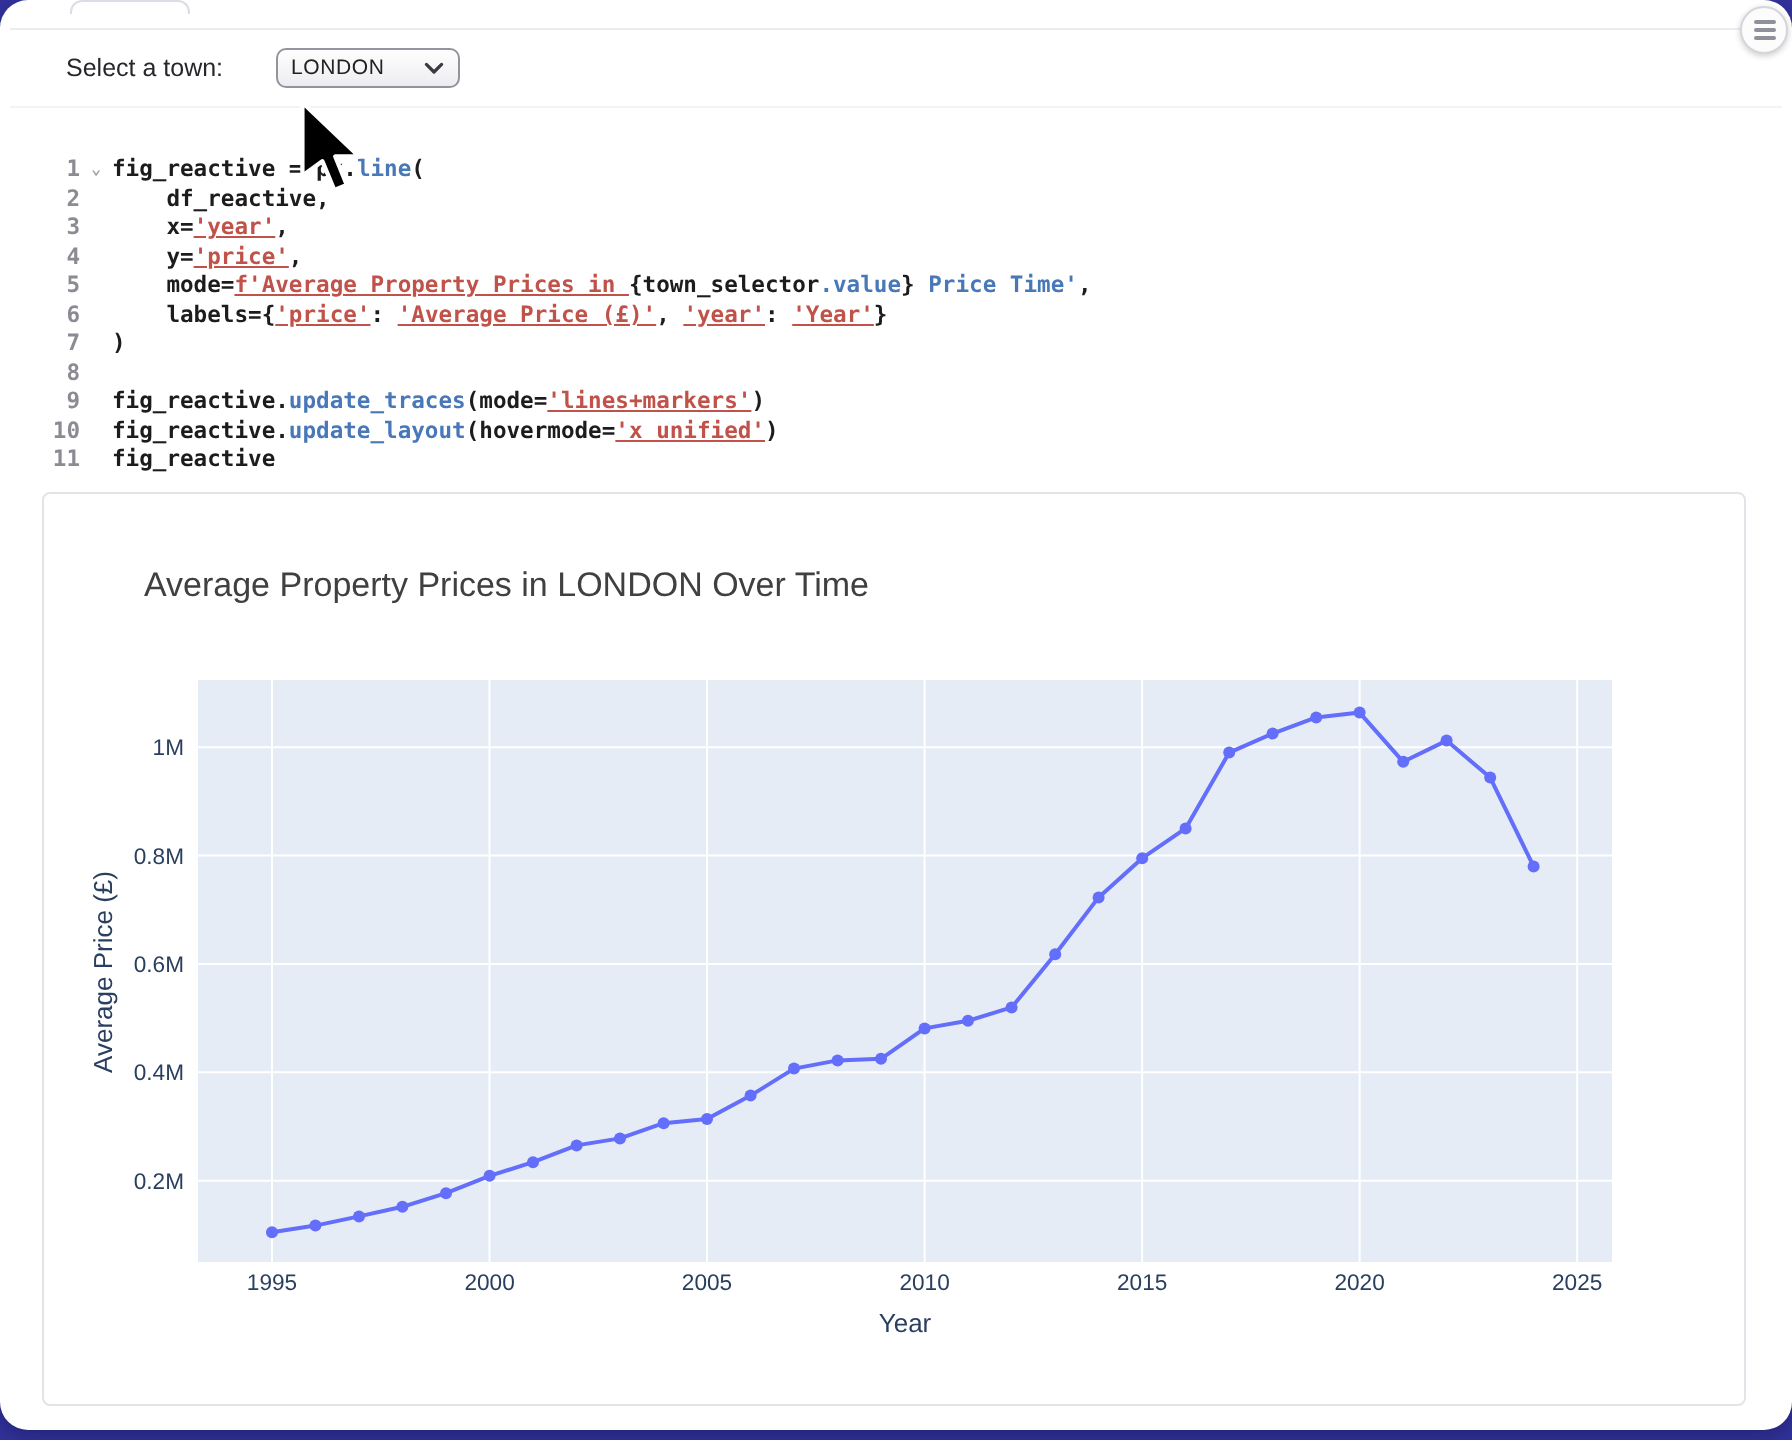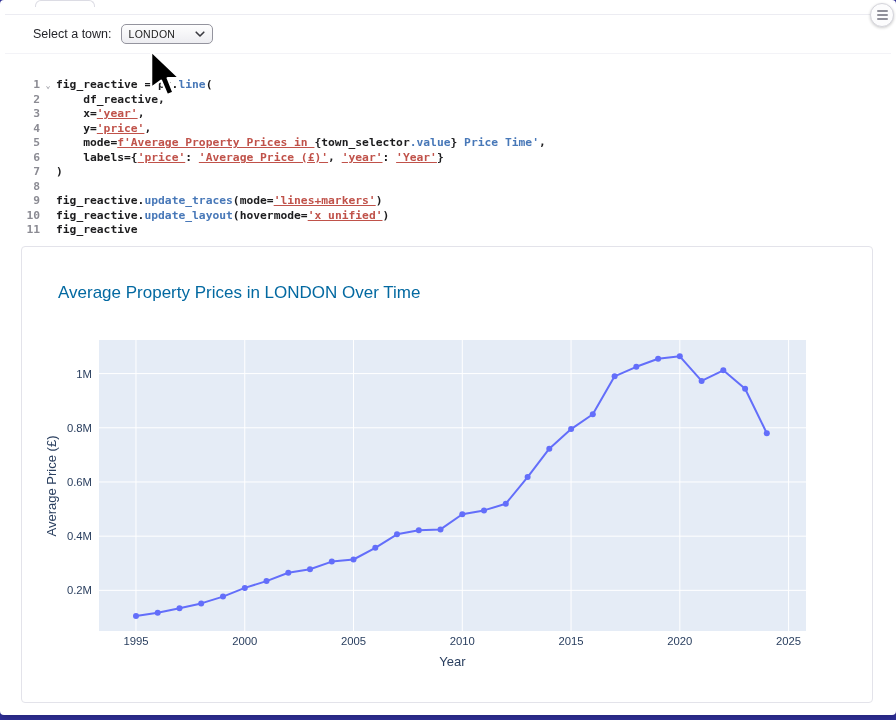--- a/index.html
+++ b/index.html
@@ -1,36 +1,36 @@
 <!DOCTYPE html>
 <html style="--plain-color: #1c1c1e; --string-color: #c0524a; --method-color: #4878b8; --ln-color: #8b8b93;"><head>
 <meta charset="utf-8">
 <style>
   html,body{margin:0;padding:0;}
   body{width:896px;height:720px;position:relative;overflow:hidden;font-family:"Liberation Sans",sans-serif;}
-  .main-card{position:absolute;left:0;top:0;right:0;height:715px;background:#ffffff;border-radius:4px;box-shadow:0 3px 9px rgba(15,15,70,.4);}
+  .main-card{position:absolute;left:0;top:0;right:0;height:715px;background:#ffffff;border-radius:14px;box-shadow:0 3px 9px rgba(15,15,70,.4);}
   .tab-remnant{position:absolute;top:0;left:35px;width:58px;height:6px;border:1px solid #dcdce4;border-bottom:none;border-radius:6px 6px 0 0;background:#fff;}
   .top-sep{position:absolute;top:14px;left:5px;right:5px;height:1px;background:#ececf2;}
   .widget-sep{position:absolute;top:53px;left:5px;right:5px;height:1px;background:#f3f3f7;}
   .widget-row{position:absolute;top:15px;left:0;right:0;height:38px;display:flex;align-items:center;padding-left:33px;box-sizing:border-box;}
   .widget-label{font-size:12.5px;color:#26262b;}
-  .select-box{margin-left:9px;width:92px;height:20px;border:1px solid #94949e;border-radius:5px;background:linear-gradient(#fefefe,#ededf1);display:flex;align-items:center;justify-content:space-between;padding:0 7px;box-sizing:border-box;cursor:default;}
+  .select-box{margin-left:26px;width:92px;height:20px;border:1px solid #94949e;border-radius:5px;background:linear-gradient(#fefefe,#ededf1);display:flex;align-items:center;justify-content:space-between;padding:0 7px;box-sizing:border-box;cursor:default;}
   .select-value{font-size:10.5px;color:#222;letter-spacing:.3px;}
   .menu-btn{position:absolute;left:870px;top:3px;width:24px;height:24px;border-radius:50%;background:#fcfcfd;border:1px solid #d5d5dc;box-shadow:0 1px 3px rgba(0,0,0,.2);display:flex;flex-direction:column;align-items:center;justify-content:center;gap:2.5px;z-index:6;box-sizing:border-box;}
   .menu-btn i{display:block;width:11px;height:1.5px;background:#90909a;border-radius:1px;}
   .code-cell{position:absolute;top:78px;left:14px;right:20px;}
   .code-line{display:flex;height:14.55px;font-family:"DejaVu Sans Mono",monospace;font-size:11.3px;font-weight:bold;line-height:14.55px;}
   .ln{width:26px;text-align:right;color:var(--ln-color,#8b8b93);flex:none;}
   .fold{width:16px;text-align:center;color:#9a9aa2;font-size:8.5px;flex:none;}
   .code-text{white-space:pre;color:var(--plain-color,#1c1c1e);}
   .tok-p{color:var(--plain-color,#1c1c1e);}
   .tok-s{color:var(--string-color,#c0524a);text-decoration:underline;}
   .tok-m{color:var(--method-color,#4878b8);}
   .chart-card{position:absolute;left:21px;top:246px;width:852px;height:457px;border:1px solid #e3e3ea;border-radius:4px;background:#fff;box-sizing:border-box;}
-  .chart-title{position:absolute;left:36px;top:36px;font-size:17px;color:#0369a1;}
+  .chart-title{position:absolute;left:50px;top:36px;font-size:17px;color:#404040;}
   .chart-svg{position:absolute;left:0;top:0;}
   .cursor-icon{position:absolute;left:148px;top:50px;z-index:9;}
 </style>
 </head>
 <body style="background: rgb(50, 50, 155);">
 
 <div class="main-card">
   <div class="tab-remnant"></div>
   <div class="top-sep"></div>
 

